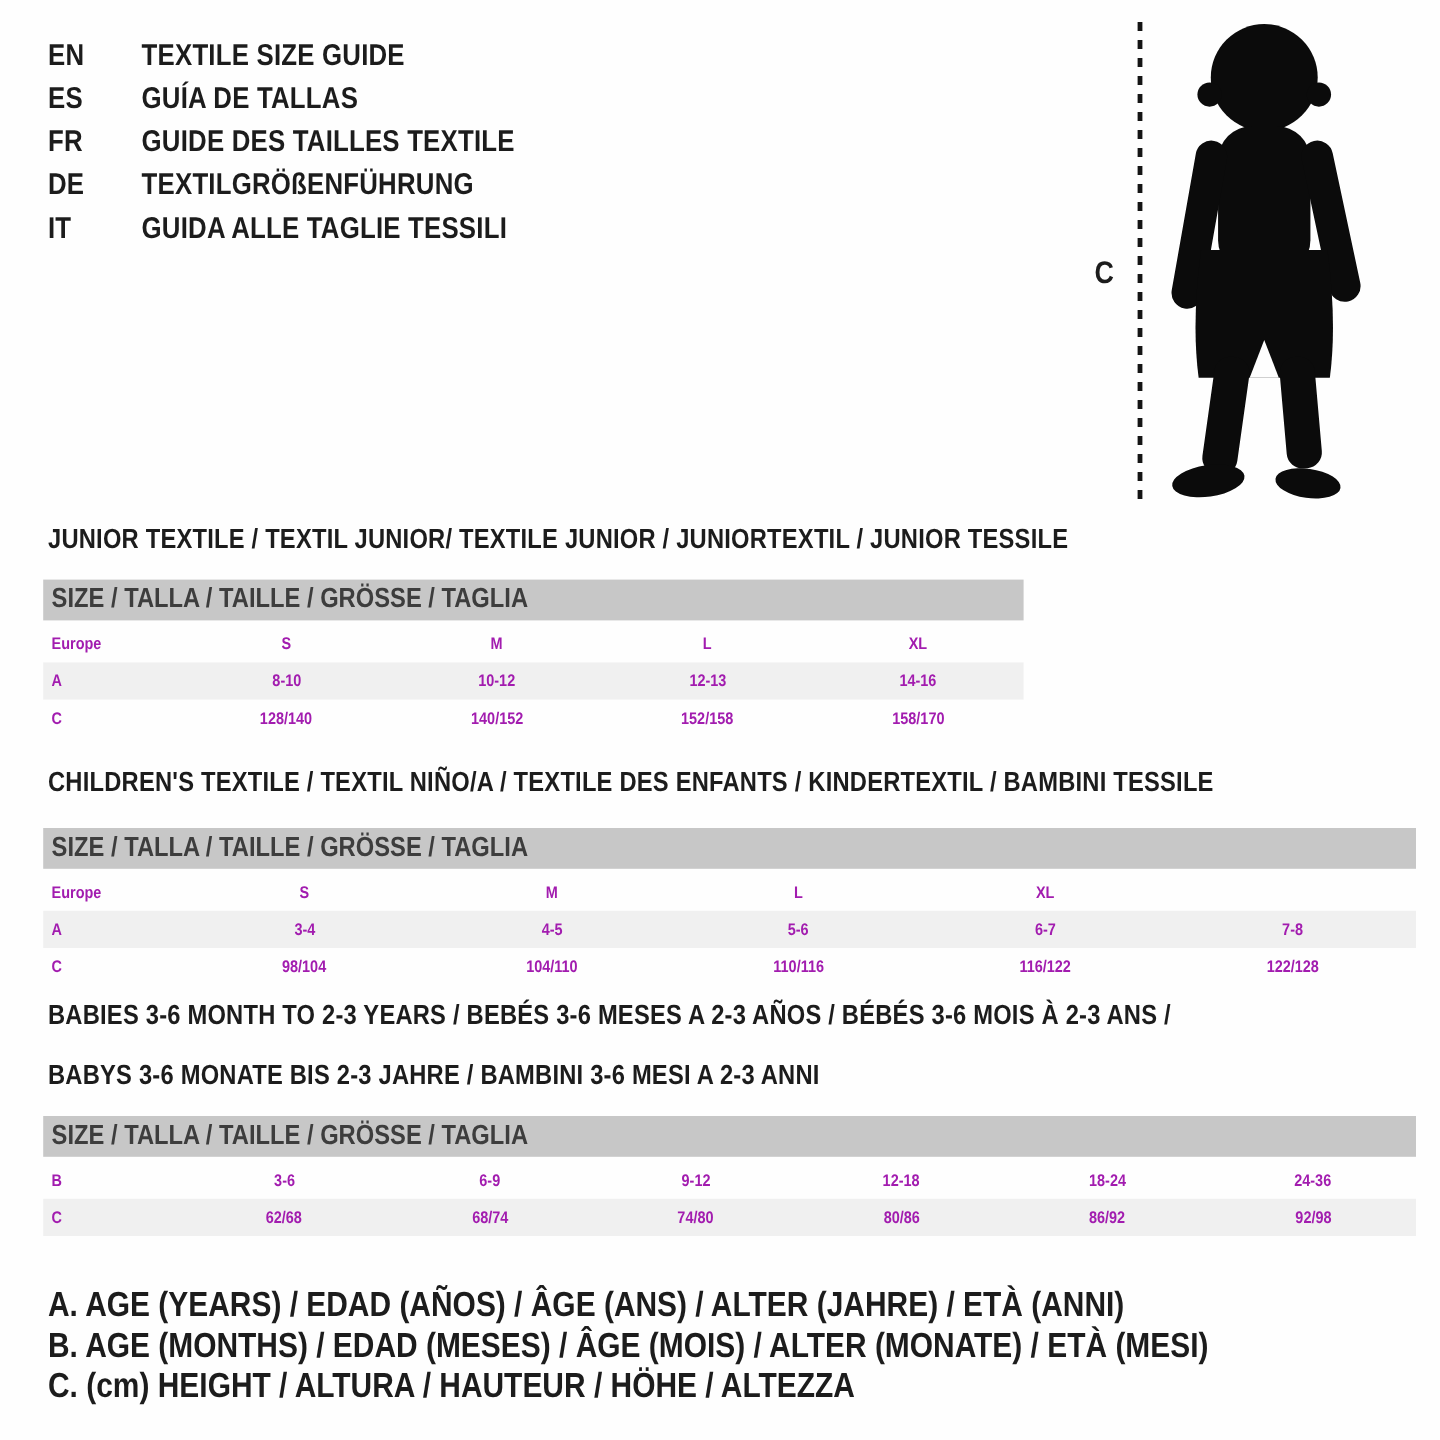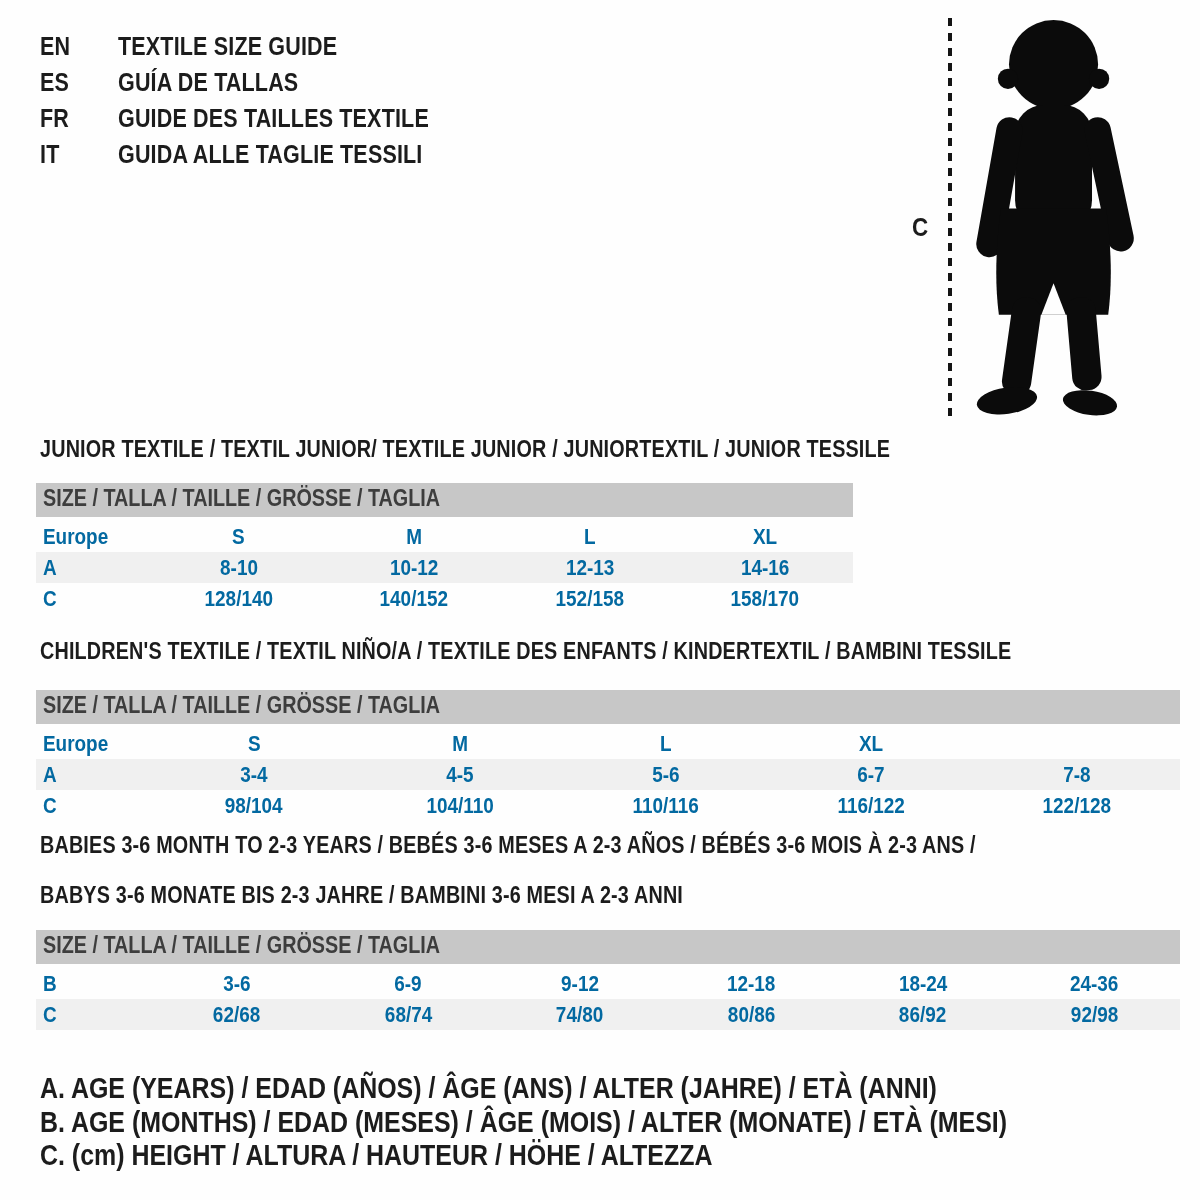--- a/index.html
+++ b/index.html
@@ -28,21 +28,21 @@
 
   
   .sec-title { position:absolute; left:40px; font-size:23px; letter-spacing:0.2px; }
 
   
   .stable { position:absolute; left:36px; }
   .size-bar {
     height:34px; line-height:30px; background:#c7c7c7; color:#3d3d3d;
     font-size:23px; padding-left:7px; box-sizing:border-box; margin-bottom:4px;
   }
-  .trow { display:grid; height:31px; line-height:31px; font-size:22px; color:#0369a1; }
+  .trow { display:grid; height:31px; line-height:31px; font-size:14px; color:#a21caf; }
   .cols4 { grid-template-columns:115px repeat(4,1fr); }
   .cols5 { grid-template-columns:115px repeat(5,1fr); }
   .cols6 { grid-template-columns:115px repeat(6,1fr); }
   .stripe { background:#f0f0f0; }
   .tlabel { text-align:left; padding-left:7px; }
   .tcell  { text-align:center; }
 
   
   .legend-line { position:absolute; left:40px; font-size:29px;text-decoration:underline; }
 </style>
@@ -56,20 +56,24 @@
       <span class="lang-code cnd">EN</span>
       <span class="lang-title cnd">TEXTILE SIZE GUIDE</span>
     </div>
     <div class="lang-row">
       <span class="lang-code cnd">ES</span>
       <span class="lang-title cnd">GUÍA DE TALLAS</span>
     </div>
     <div class="lang-row">
       <span class="lang-code cnd">FR</span>
       <span class="lang-title cnd">GUIDE DES TAILLES TEXTILE</span>
+    </div>
+    <div class="lang-row">
+      <span class="lang-code cnd">DE</span>
+      <span class="lang-title cnd">TEXTILGRÖßENFÜHRUNG</span>
     </div>
     <div class="lang-row">
       <span class="lang-code cnd">IT</span>
       <span class="lang-title cnd">GUIDA ALLE TAGLIE TESSILI</span>
     </div>
   </div>
 
   <div class="measure-line"></div>
   <div class="measure-label cnd">C</div>
   <svg class="silhouette" width="175" height="405" viewBox="0 0 170 400" xmlns="http://www.w3.org/2000/svg">

